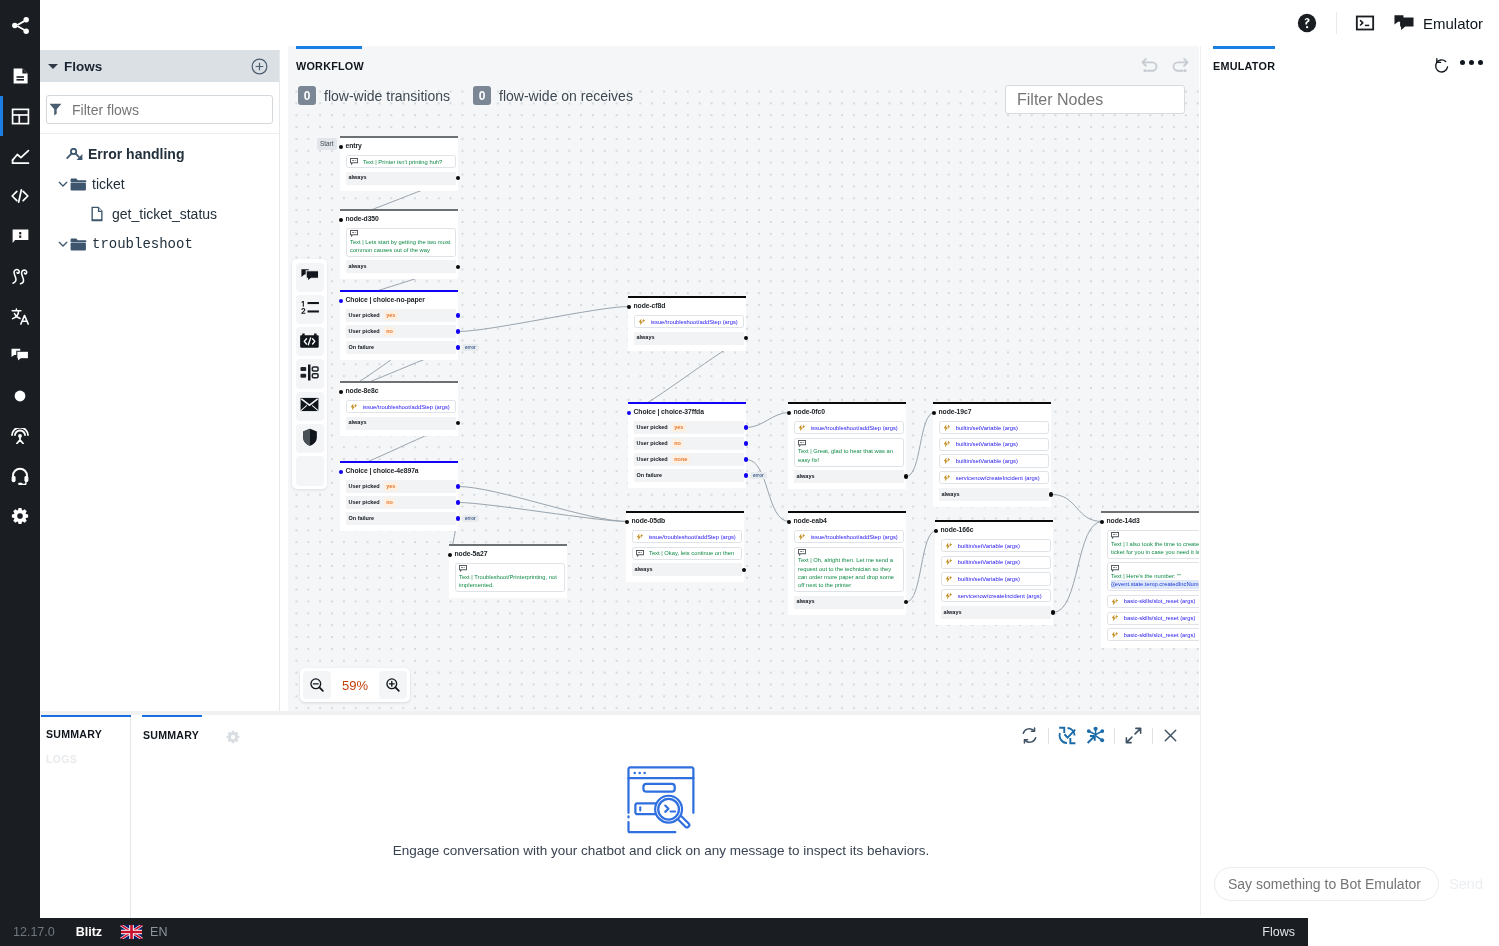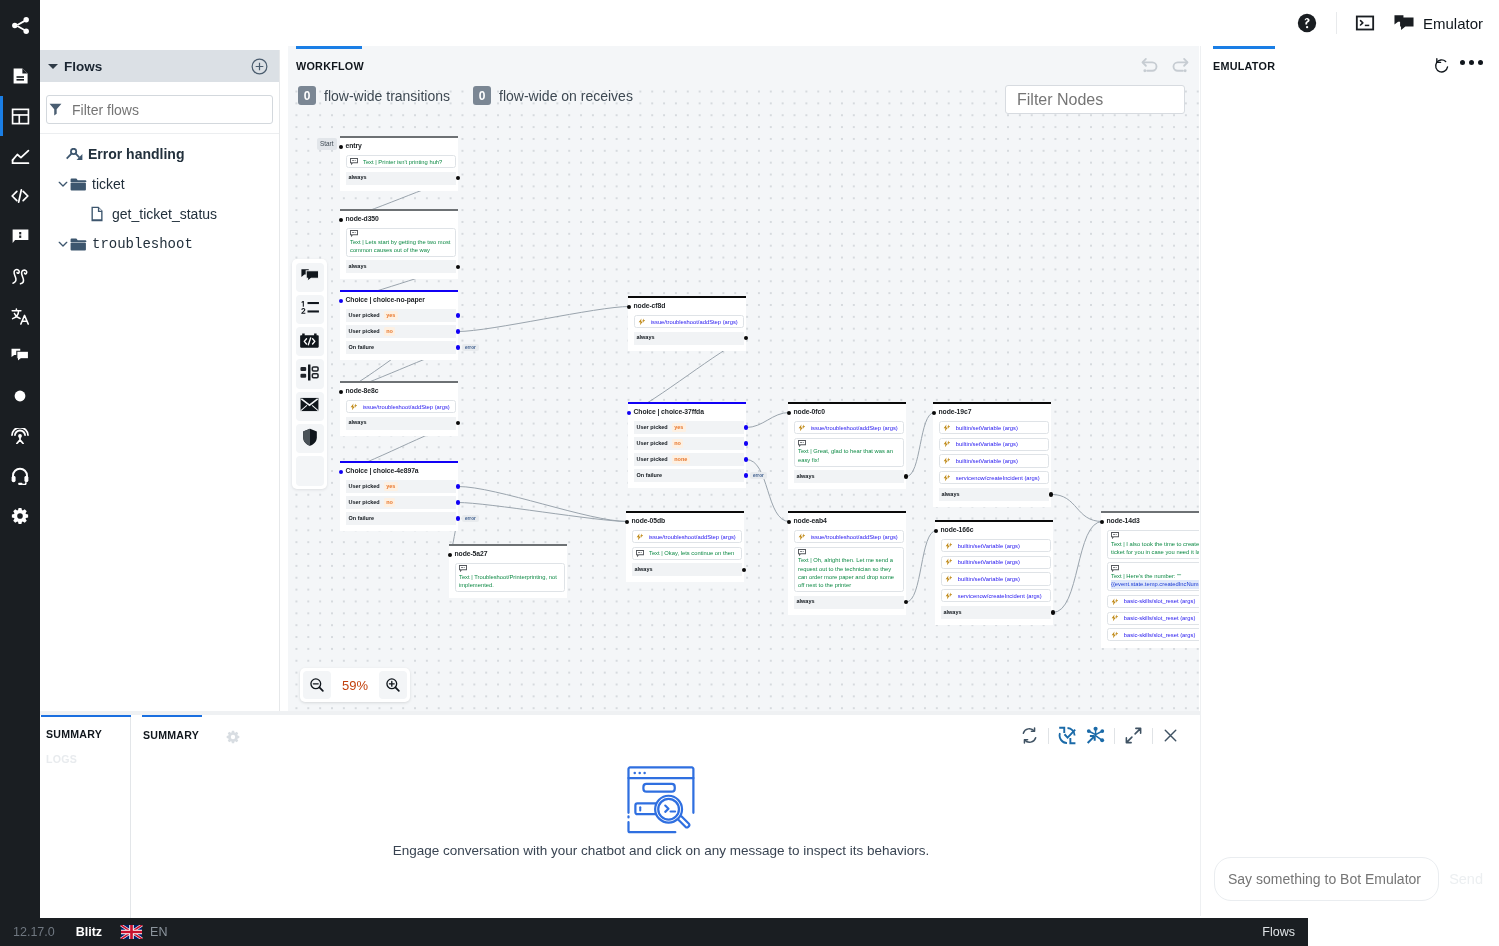--- a/index.html
+++ b/index.html
@@ -98,21 +98,21 @@
   .dbg-empty .txt{margin-top:8px;font-size:13.5px;color:#394452}
 
   
   .emu{position:absolute;left:1200px;top:46px;width:299px;height:870px;background:#fff;border-left:1px solid #eef0f2;z-index:22}
   .emu-underline{position:absolute;left:12px;top:0;width:62px;height:3px;background:#1a7ee5}
   .emu-title{position:absolute;left:12px;top:14px;font-size:10.8px;font-weight:bold;letter-spacing:.25px;color:#10161c}
   .emu-reset{position:absolute;right:48px;top:11px;cursor:pointer}
   .emu-more{position:absolute;right:16px;top:14px;display:flex;gap:4px;cursor:pointer}
   .emu-more i{width:5px;height:5px;border-radius:50%;background:#10161c;display:block}
   .emu-input-wrap{position:absolute;left:13px;bottom:15px;right:10px;display:flex;align-items:center}
-  .emu-input{flex:1;height:44px;border:1px solid #eaedf0;border-radius:17px;display:flex;align-items:center;padding:0 13px}
+  .emu-input{flex:1;height:34px;border:1px solid #eaedf0;border-radius:17px;display:flex;align-items:center;padding:0 13px}
   .emu-input input{border:0;outline:0;width:100%;font-size:14px;color:#6b7580;font-family:inherit;background:transparent}
   .emu-send{font-size:14.5px;color:#eceff1;padding:0 6px 0 10px;cursor:pointer}
 
   
   .topbar{position:absolute;left:40px;top:0;right:0;height:46px;background:#fff;z-index:26;display:flex;align-items:center;justify-content:flex-end;padding-right:16px;gap:0}
   .tb-help{margin-right:18px;cursor:pointer;display:flex}
   .tb-sep{width:1px;height:22px;background:#e8eaec;margin-right:18px}
   .tb-console{margin-right:19px;cursor:pointer;display:flex}
   .tb-emu{display:flex;align-items:center;gap:9px;cursor:pointer}
   .tb-emu span{font-size:15px;color:#10161c}

